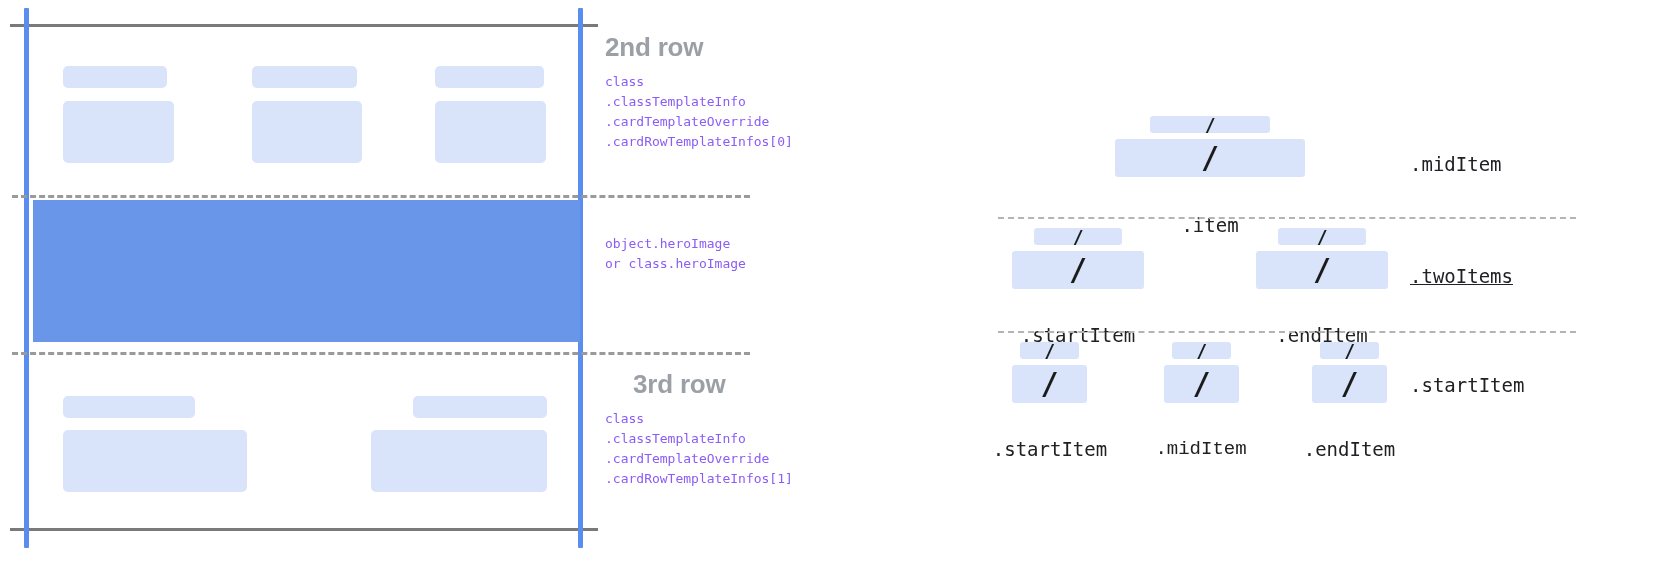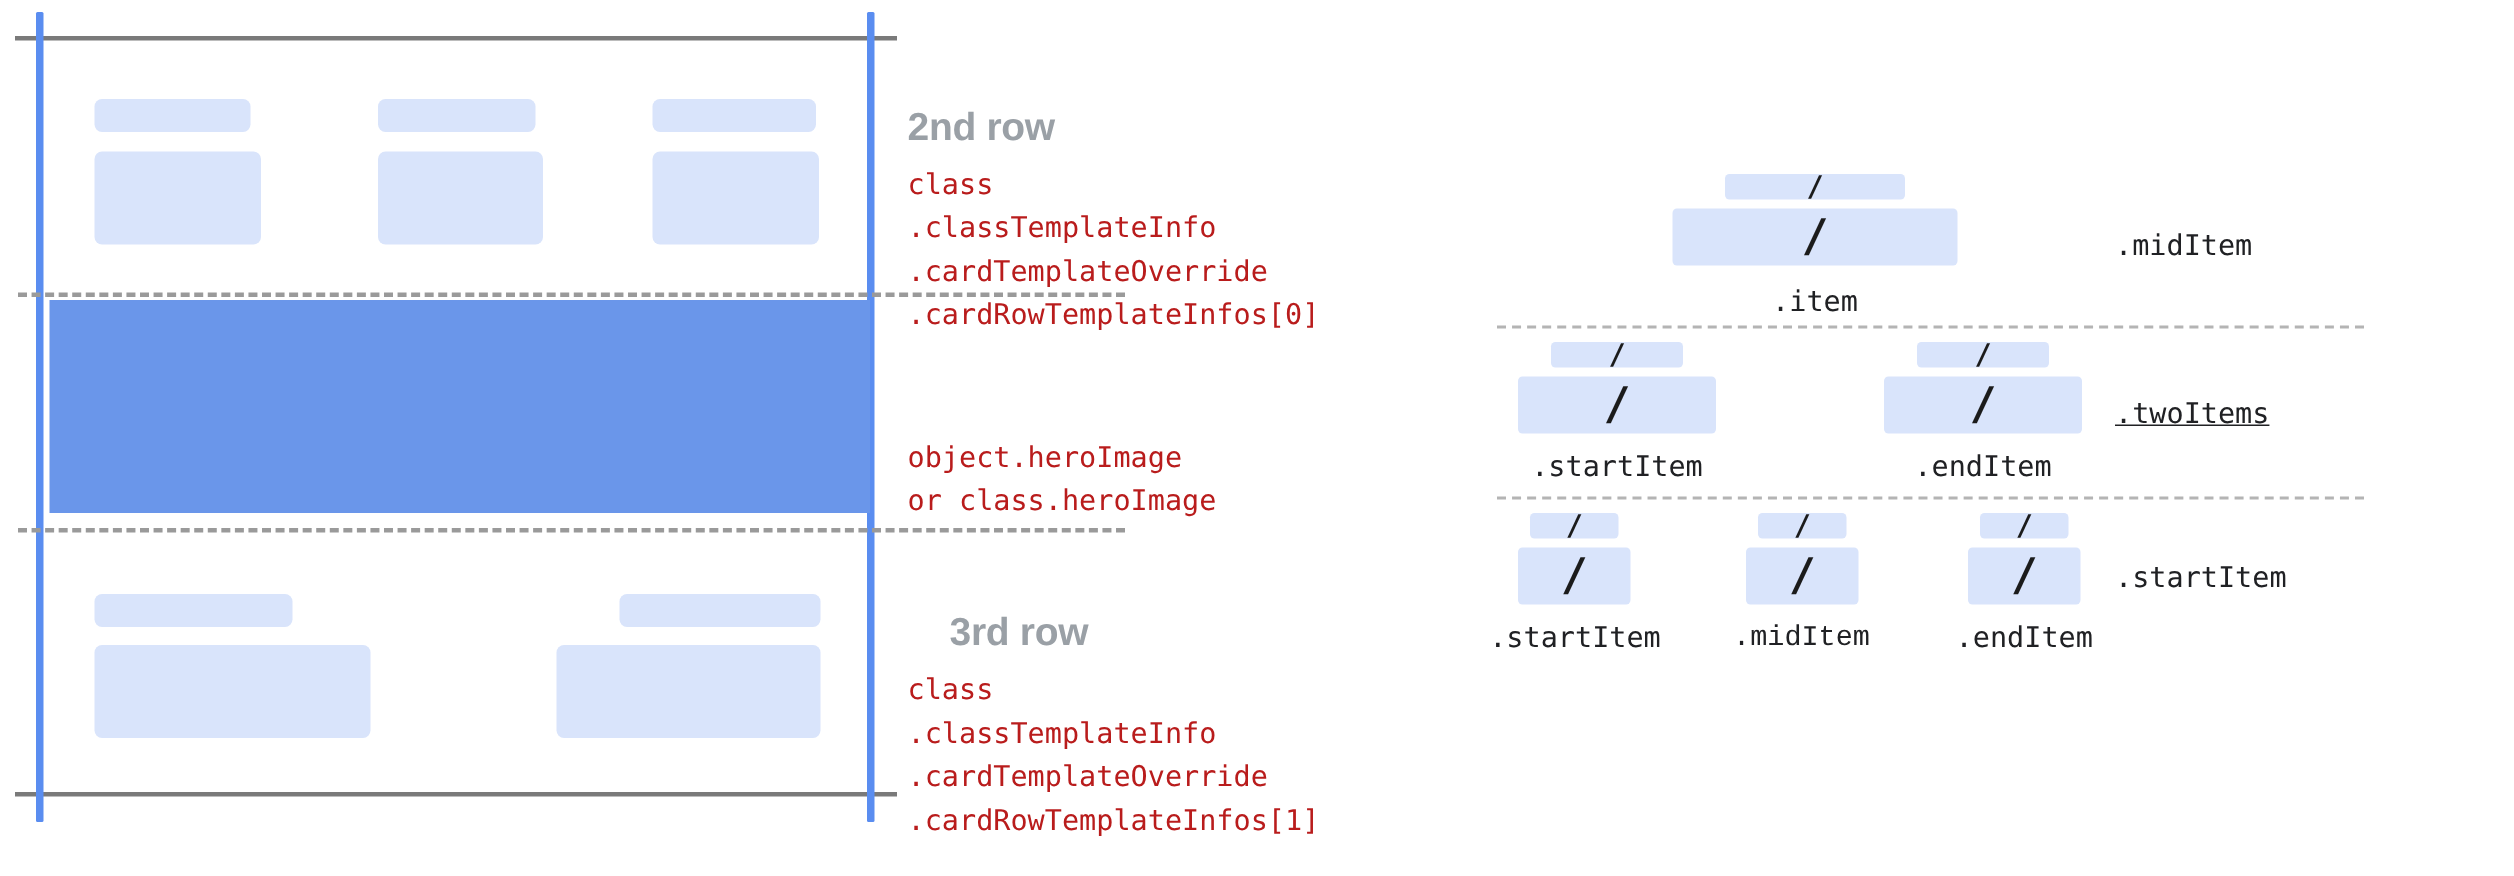--- a/index.html
+++ b/index.html
@@ -19,27 +19,27 @@
     position:absolute;height:0;border-top:3px dashed #9a9a9a;
   }
 
   .chip{position:absolute;background:#d9e4fb;border-radius:5px;}
   .chip.sm{height:22px;}
   .chip.lg{height:62px;}
 
   .hero{position:absolute;background:#6a96ea;}
 
   
-  .anno{position:absolute;margin-top:37px;}
+  .anno{position:absolute;}
   .anno-title{
     font-size:26px;font-weight:bold;color:#9aa0a6;
     letter-spacing:-0.2px;line-height:1.15;
   }
   .anno-code{
-    font-size:19px;color:#b91c1c;line-height:1.53;white-space:pre;
+    font-size:13px;color:#8b5cf6;line-height:1.53;white-space:pre;
   }
 
   
   #item-diagram{position:absolute;left:960px;top:0;width:716px;height:584px;}
 
   .sect-dash{position:absolute;height:0;border-top:2px dashed #b4b4b4;}
 
   .cell{position:absolute;}
   .bar{position:relative;background:#d9e4fb;border-radius:3px;overflow:hidden;}
   .bar .slash{
@@ -47,21 +47,21 @@
     transform:translate(-50%,-50%);
     color:#1b1b1b;font-weight:bold;line-height:1;
   }
   .bar.top{height:17px;}
   .bar.top .slash{font-size:19px;}
   .bar.main{height:38px;}
   .bar.main .slash{font-size:30px;}
 
   .cell-label{
     position:absolute;font-size:19px;color:#202124;
-    white-space:nowrap;text-align:center;
+    white-space:nowrap;text-align:center;margin-top:24px;
   }
   .group-label{
     position:absolute;font-size:19px;color:#202124;white-space:nowrap;
   }
 </style>
 </head>
 <body>
 
 <div id="card-diagram">
 
@@ -92,21 +92,21 @@
   <div class="chip sm" style="left:413px;top:396px;width:134px;"></div>
   <div class="chip lg" style="left:371px;top:430px;width:176px;"></div>
 </div>
 
 <div class="anno anno-title" style="left:605px;top:33px;">2nd row</div>
 <div class="anno anno-code mono" style="left:605px;top:72px;">class
 .classTemplateInfo
 .cardTemplateOverride
 .cardRowTemplateInfos[0]</div>
 
-<div class="anno anno-code mono" style="left:605px;top:254px;">object.heroImage
+<div class="anno anno-code mono" style="left:605px;top:234px;">object.heroImage
 or class.heroImage</div>
 
 <div class="anno anno-title" style="left:633px;top:370px;">3rd row</div>
 <div class="anno anno-code mono" style="left:605px;top:409px;">class
 .classTemplateInfo
 .cardTemplateOverride
 .cardRowTemplateInfos[1]</div>
 
 <div id="item-diagram">
 

